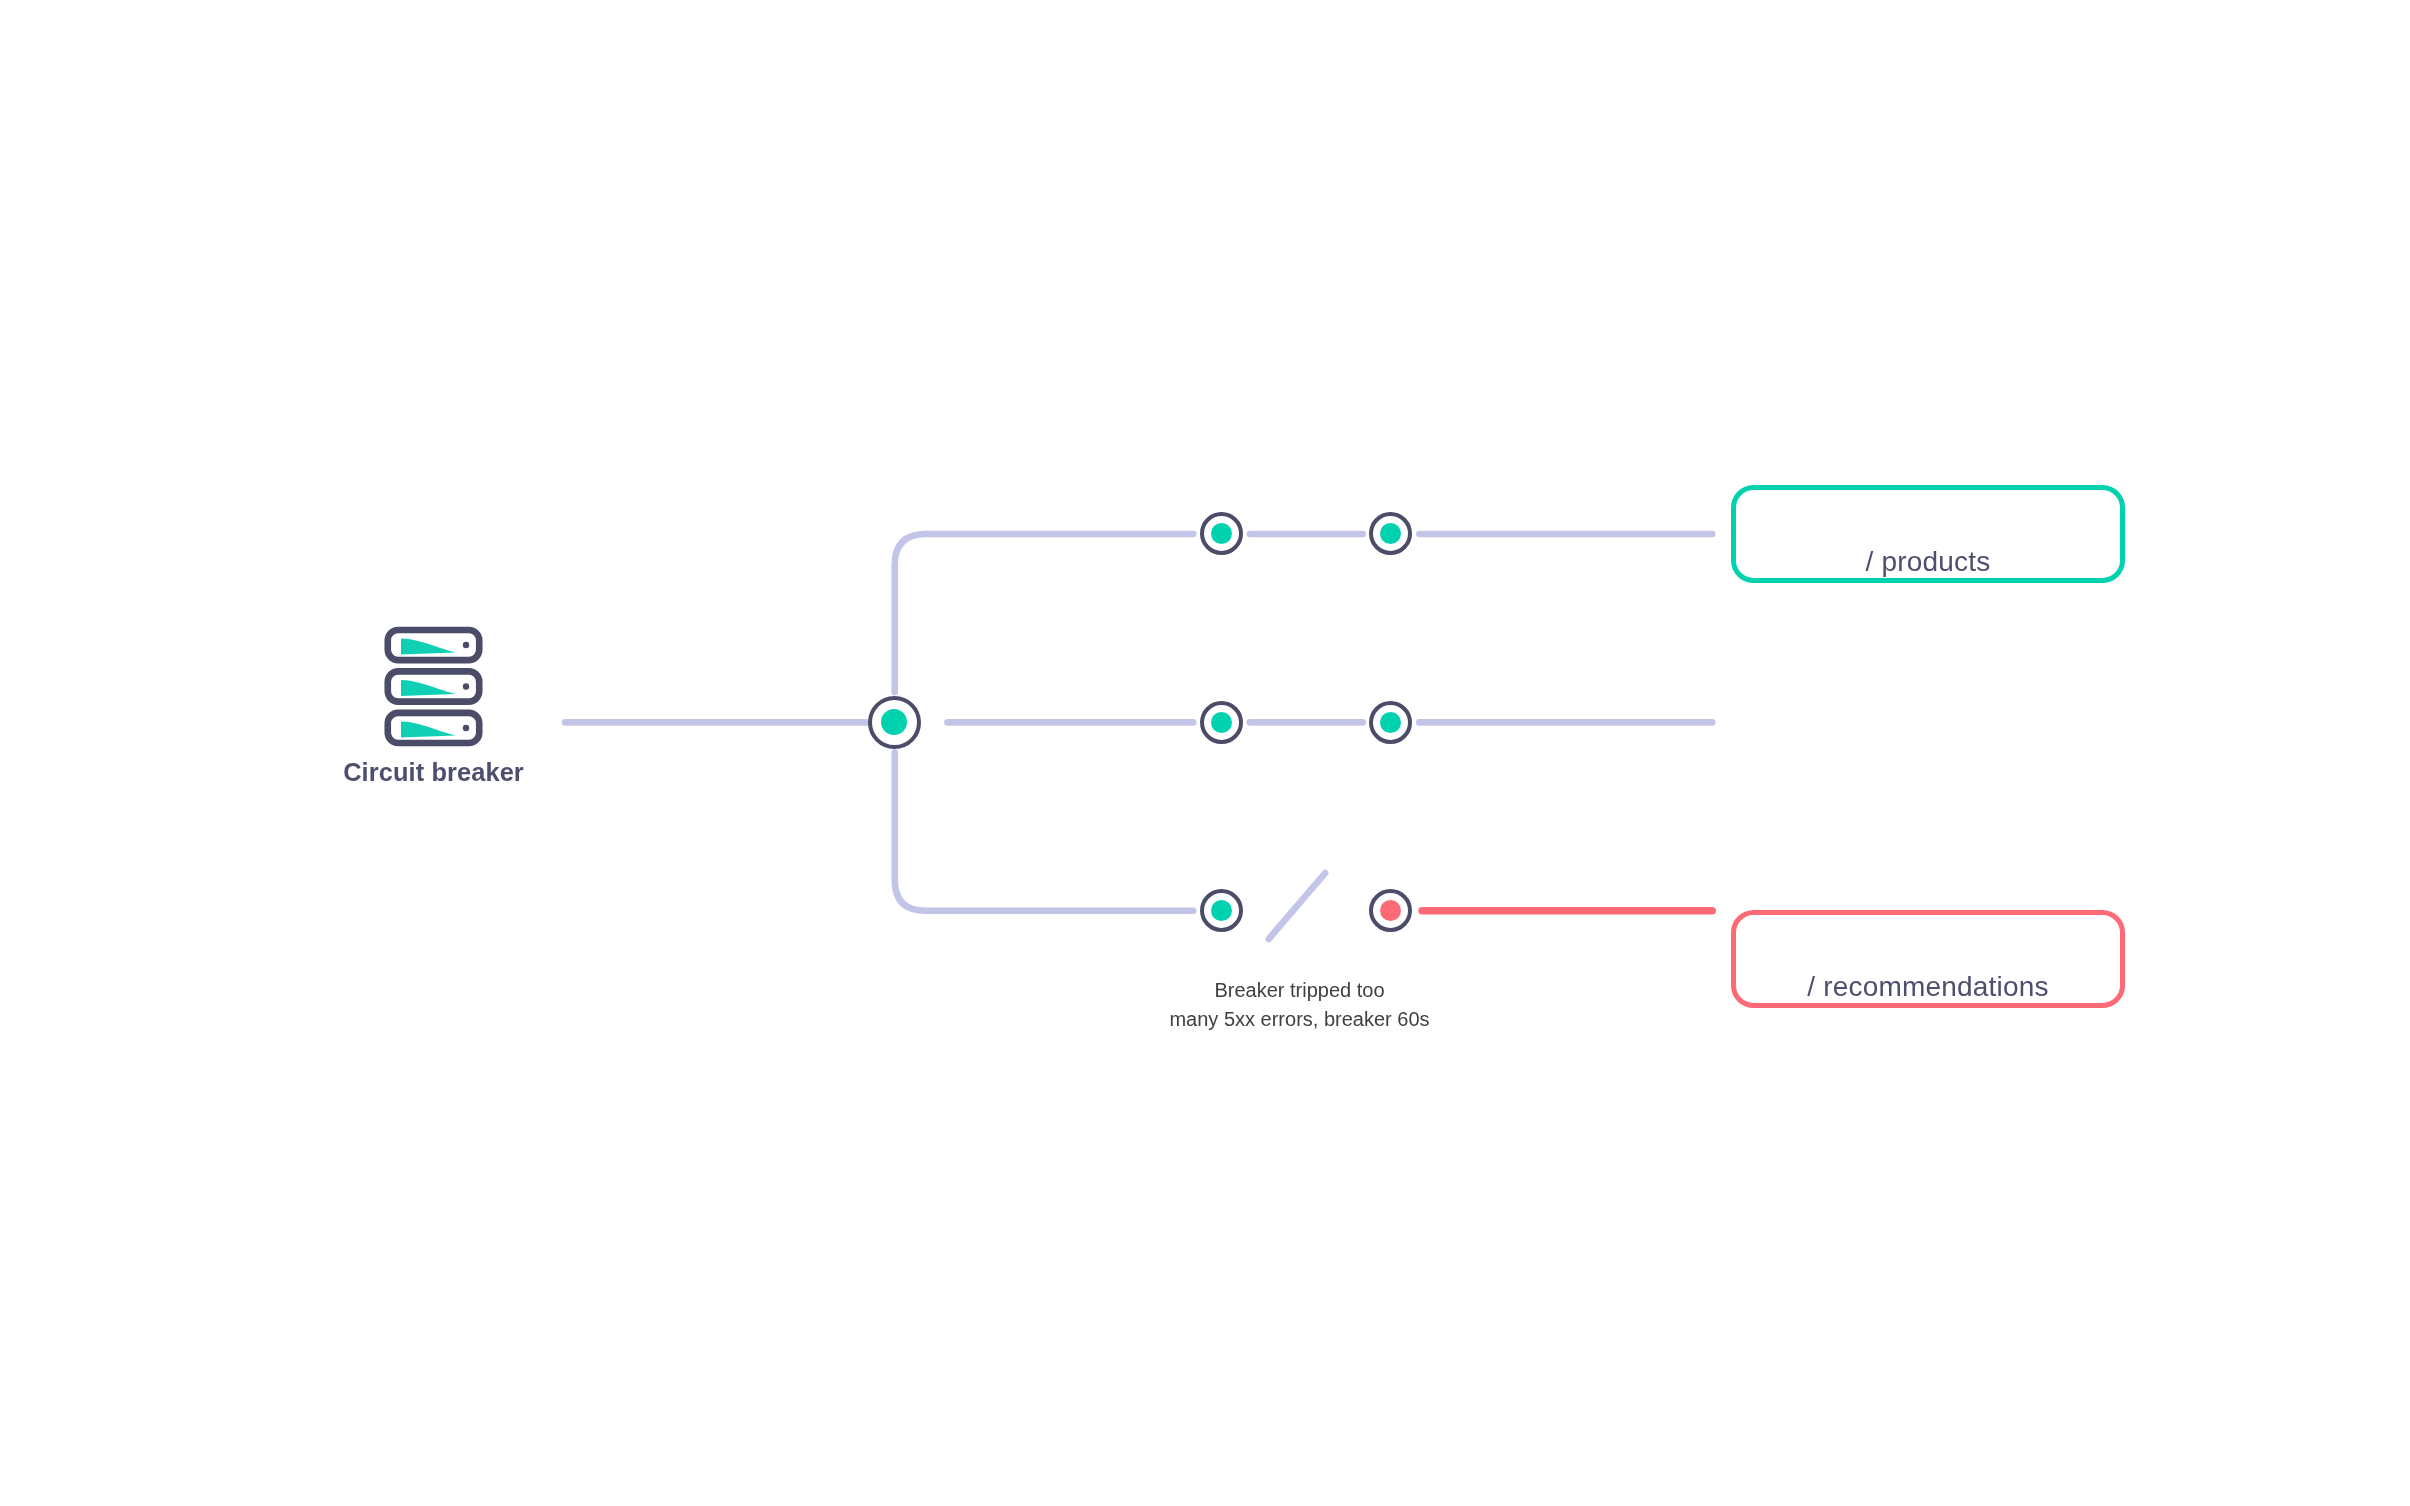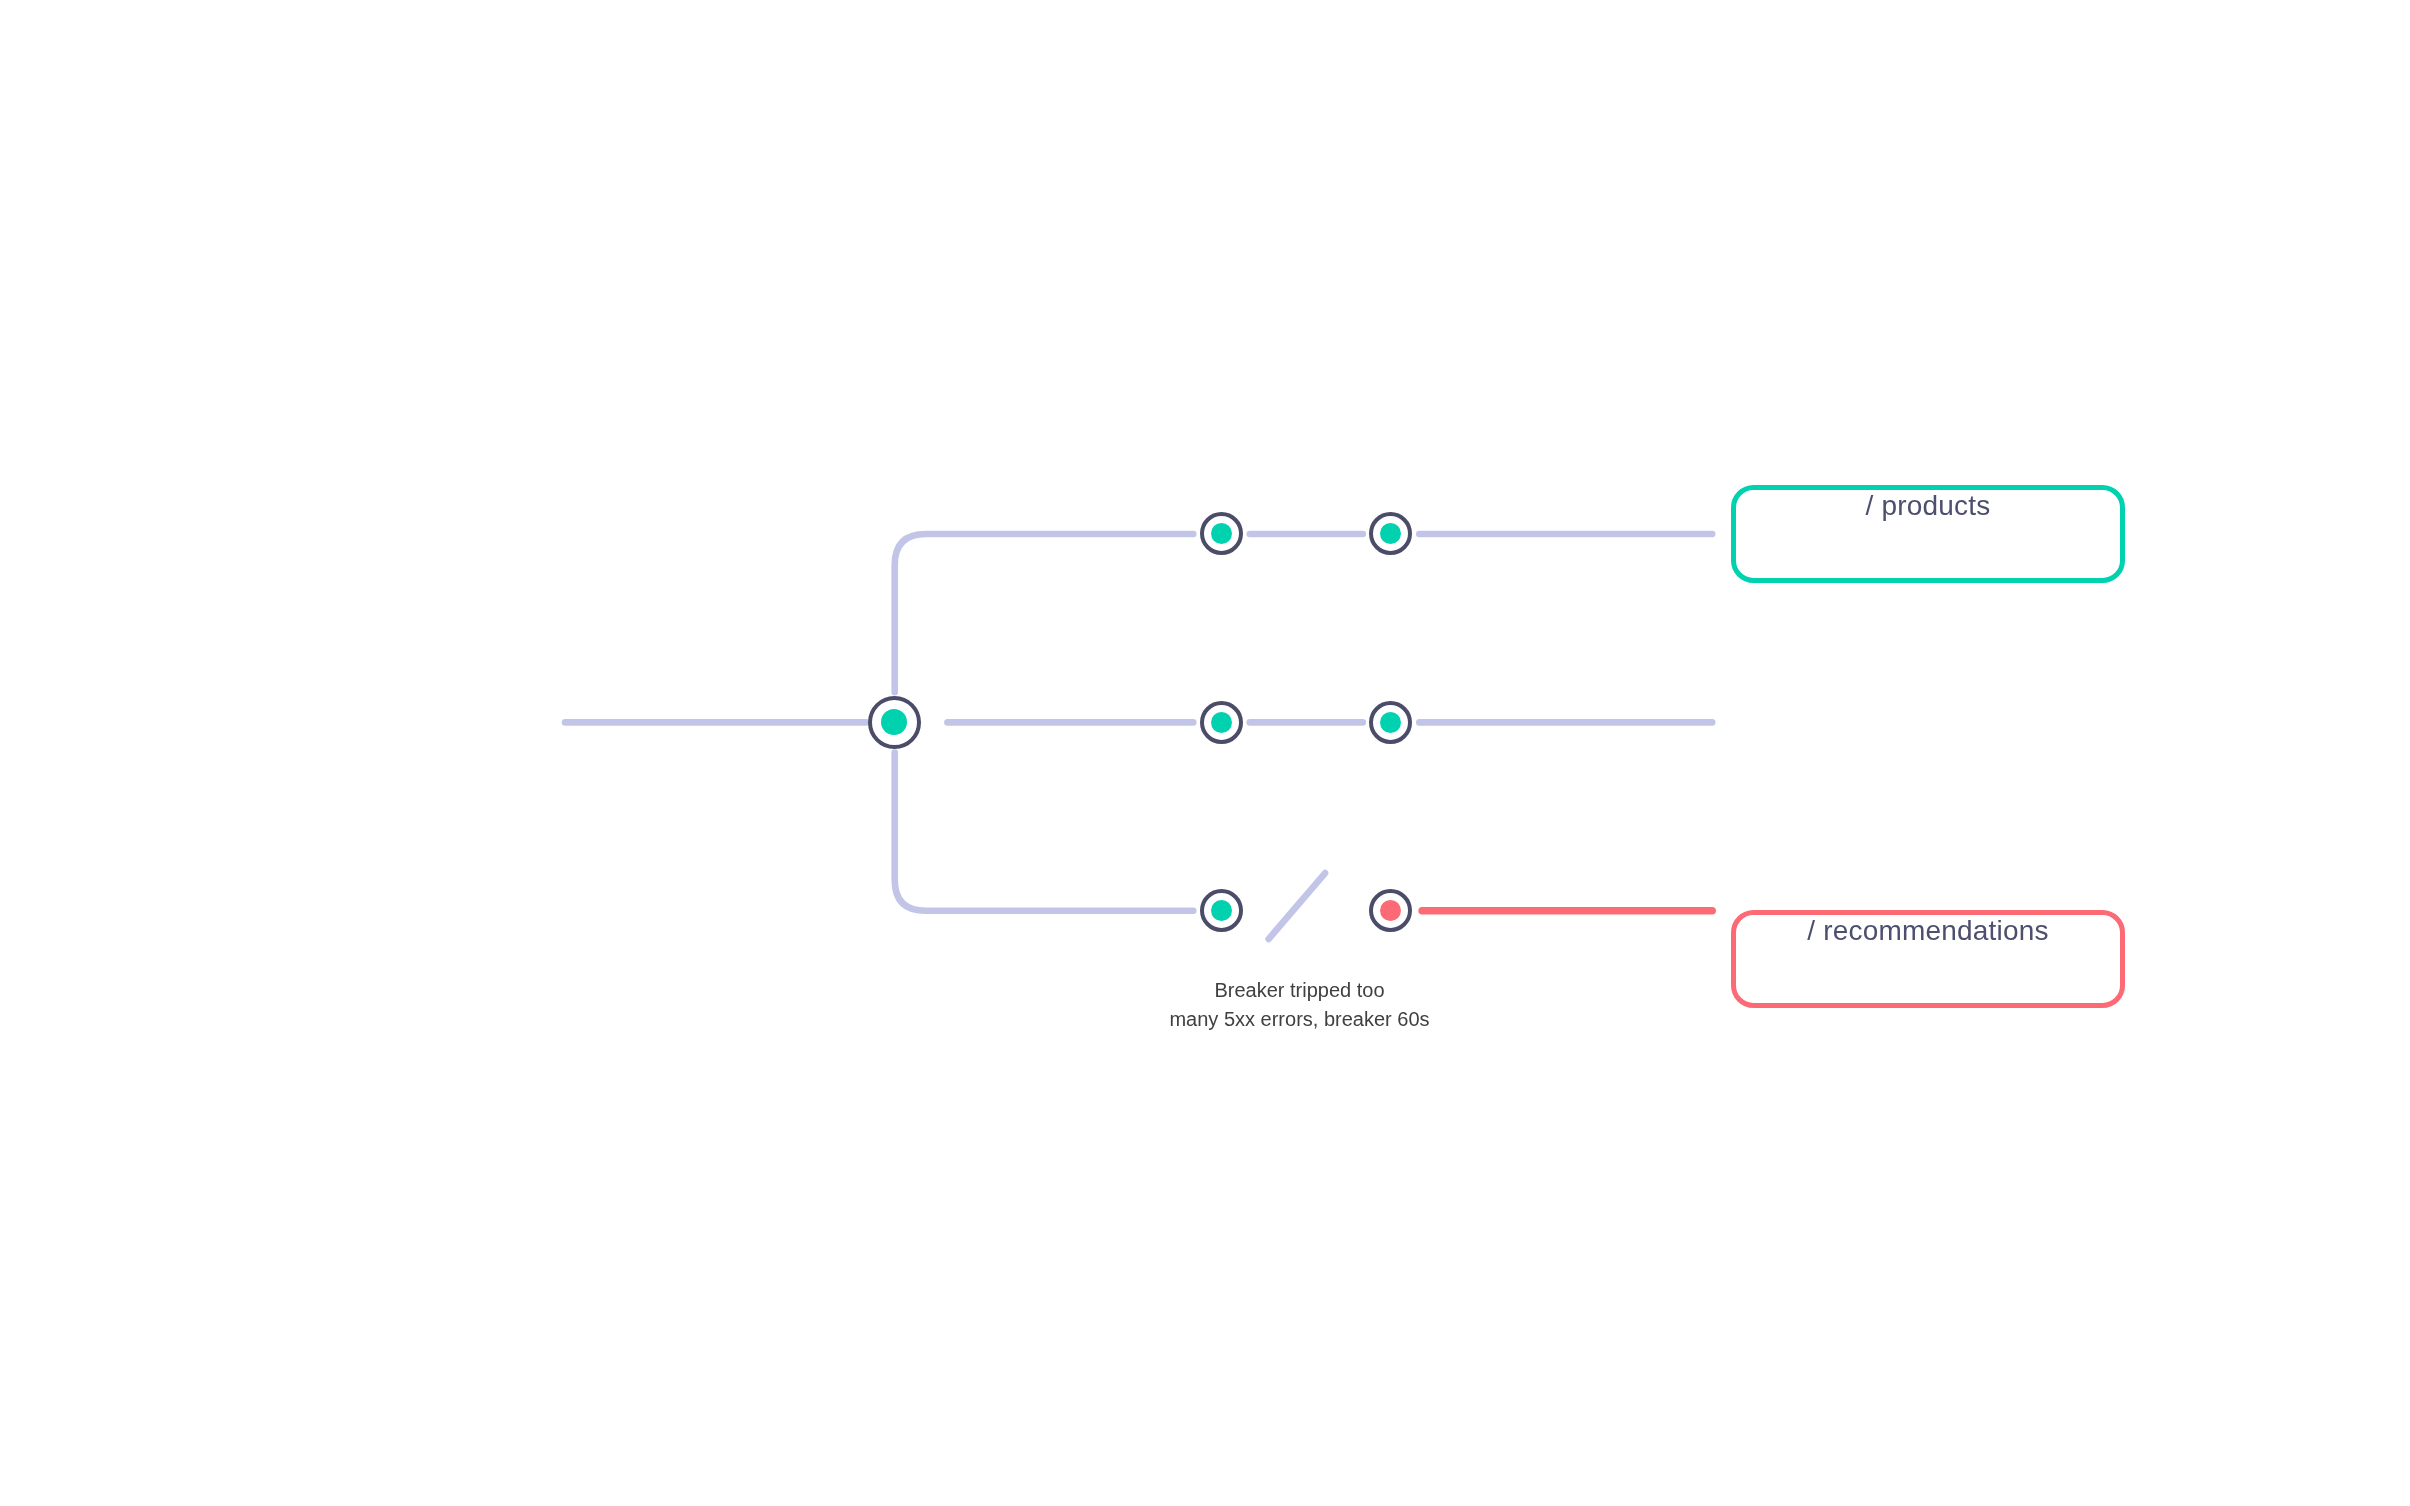--- a/index.html
+++ b/index.html
@@ -93,21 +93,21 @@
   
   .pill {
     position: absolute;
     box-sizing: border-box;
     width: 394px;
     height: 98px;
     border-radius: 22.6px;
     border: 5.6px solid #00d2b0;
     background: #ffffff;
     display: flex;
-    align-items: flex-start;
+    align-items: flex-end;
     justify-content: center;
     font-size: 28px;
     color: #4d4f6e;
     letter-spacing: 0.2px;
     white-space: nowrap;
   }
   .pill.is-down {
     border-color: #fc6a76;
     margin-top: 48px;
   }
@@ -143,20 +143,40 @@
     <path d="M 1327 567 L 1447 567" stroke="#c3c5e8" stroke-width="7" fill="none" stroke-linecap="round"></path>
     <path d="M 1507 567 L 1818 567" stroke="#c3c5e8" stroke-width="7" fill="none" stroke-linecap="round"></path>
 
     <path d="M 1327 767 L 1447 767" stroke="#c3c5e8" stroke-width="7" fill="none" stroke-linecap="round"></path>
     <path d="M 1507 767 L 1818 767" stroke="#c3c5e8" stroke-width="7" fill="none" stroke-linecap="round"></path>
 
     <path d="M 1347 997 L 1407 927" stroke="#c3c5e8" stroke-width="7" fill="none" stroke-linecap="round"></path>
     <path d="M 1510 967 L 1818 967" stroke="#fc6a76" stroke-width="8" fill="none" stroke-linecap="round"></path>
   </svg>
 
+  <div class="source-group">
+    <svg class="server-icon" viewBox="0 0 105 128">
+      <g fill="none" stroke="#4a4c68" stroke-width="7">
+        <rect x="4" y="4" width="97" height="32" rx="11"></rect>
+        <rect x="4" y="48" width="97" height="32" rx="11"></rect>
+        <rect x="4" y="92" width="97" height="32" rx="11"></rect>
+      </g>
+      <g fill="#0fd0b5">
+        <path d="M 18 30 L 18 13 C 34 13 52 21 76 28 Z"></path>
+        <path d="M 18 74 L 18 57 C 34 57 52 65 76 72 Z"></path>
+        <path d="M 18 118 L 18 101 C 34 101 52 109 76 116 Z"></path>
+      </g>
+      <g fill="#4a4c68">
+        <circle cx="87" cy="20" r="3.4"></circle>
+        <circle cx="87" cy="64" r="3.4"></circle>
+        <circle cx="87" cy="108" r="3.4"></circle>
+      </g>
+    </svg>
+    <div class="source-label">Circuit breaker</div>
+  </div>
 
   <div class="node node-hub" style="left:868px; top:696px;">
     <i></i>
   </div>
 
   <div class="node node-small" style="left:1200px; top:512px;">
     <i></i>
   </div>
   <div class="node node-small" style="left:1369px; top:512px;">
     <i></i>

